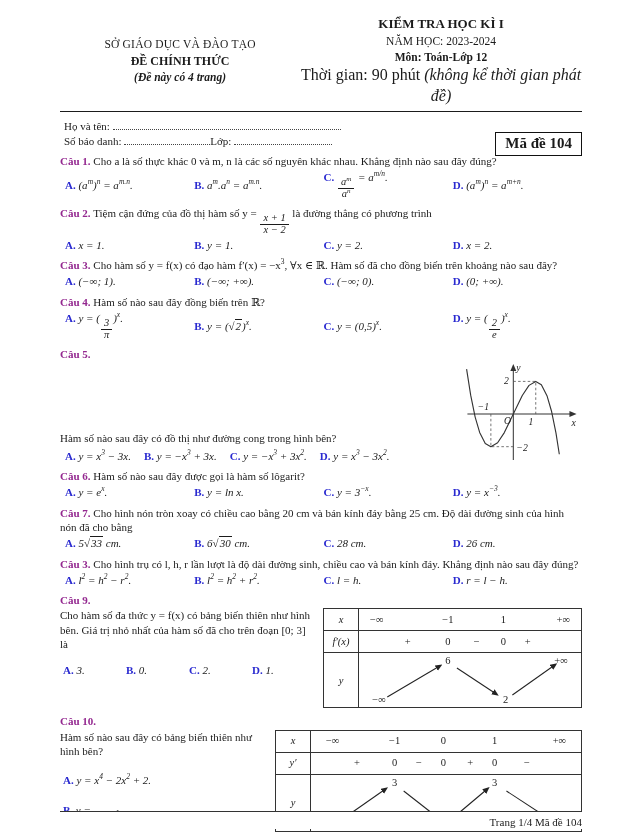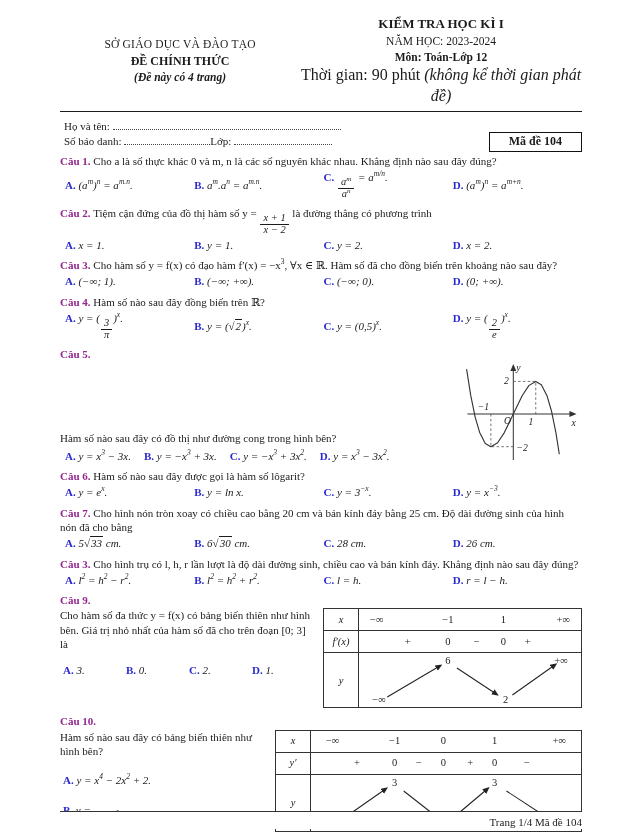--- a/index.html
+++ b/index.html
@@ -16,21 +16,21 @@
   .h-title{font-weight:bold;font-size:13px}
   .h-year{font-size:11.5px;margin-top:1px}
   .h-subj{font-weight:bold;font-size:11.5px;margin-top:1px}
   .h-time{font-size:16px}
   .h-time .note{font-style:italic}
   .rule{border:0;border-top:1.3px solid #1b1b1b;margin:5px 0 7px}
   
   .student{position:relative;padding-left:4px;margin-bottom:4px}
   .student .lbl{font-weight:normal}
   .dots{display:inline-block;border-bottom:1.4px dotted #444;height:10px;vertical-align:baseline}
-  .code-box{position:absolute;right:0;top:13px;border:1.6px solid #111;padding:1px 19px;font-weight:bold;font-size:12px}
+  .code-box{position:absolute;right:0;top:13px;border:1.6px solid #111;padding:1px 9px;font-weight:bold;font-size:15px}
   
   .q{margin-top:6px}
   .ql{color:#93278f;font-weight:bold}
   .qt{color:#1b1b1b}
   .opts{display:grid;grid-template-columns:repeat(4,1fr);padding-left:5px;margin-top:2px;align-items:center}
   .ol{color:#2a2ad0;font-weight:bold}
   .math{font-style:italic}
   sup{font-size:.68em;line-height:0}
   .frac{display:inline-flex;flex-direction:column;align-items:center;vertical-align:-35%;line-height:1.05;font-size:.95em;margin:0 1px;font-style:italic}
   .fn{display:block;padding:0 3px;border-bottom:1px solid currentColor}

